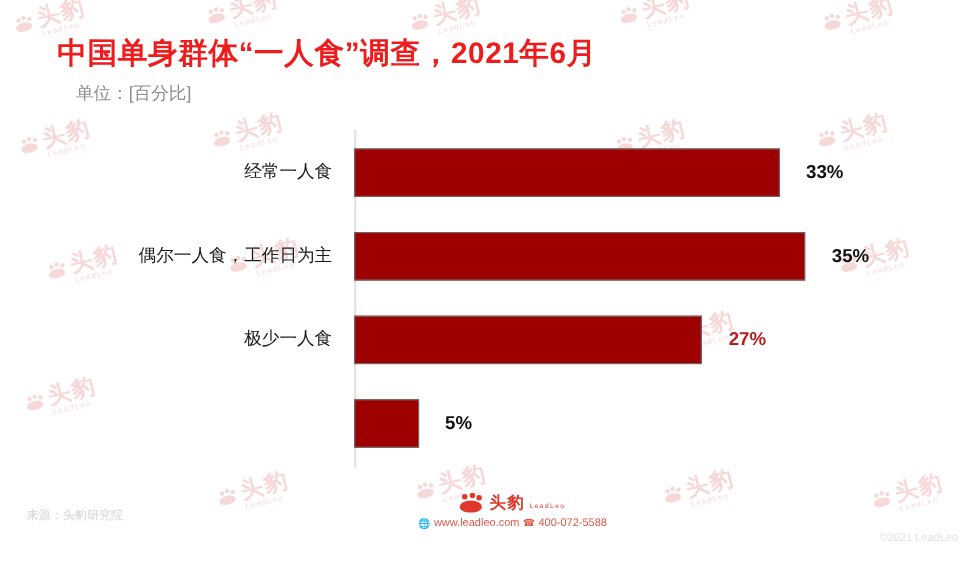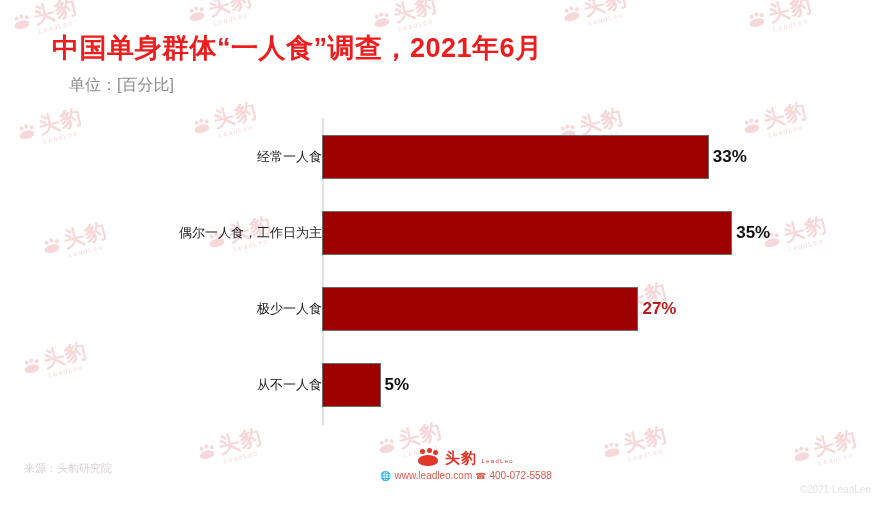--- a/index.html
+++ b/index.html
@@ -121,44 +121,44 @@
     top: 0;
     width: 322px;
     height: 44px;
     overflow: hidden;
     text-align: right;
   }
   .cat-label-inner {
     display: inline-block;
     height: 44px;
     line-height: 44px;
-    font-size: 13px;
+    font-size: 16px;
     color: #1a1a1a;
     white-space: nowrap;
-    padding-right: 0;
+    padding-right: 20px;
   }
   .bar {
     position: absolute;
     left: 322px;
     top: 0;
     height: 44px;
     background: #9e0000;
     border: 1px solid #6b6b6b;
     box-sizing: border-box;
   }
   .bar-value {
     position: absolute;
     top: 0;
     height: 44px;
     line-height: 44px;
     font-size: 17px;
     font-weight: bold;
     color: #111111;
     white-space: nowrap;
-    padding-left: 4px;
+    padding-left: 24px;
   }
 
   
   #source-note {
     position: absolute;
     left: 24px;
     top: 461px;
     font-size: 11px;
     color: #d9d4d4;
     white-space: nowrap;
@@ -285,21 +285,20 @@
           <div class="cat-label-wrap"><span class="cat-label-inner">偶尔一人食，工作日为主</span></div>
           <div class="bar" style="width: 410.2px; background: rgb(158, 0, 0); border-color: rgb(107, 107, 107);"></div>
           <div class="bar-value" style="left: 732.2px; color: rgb(17, 17, 17);">35%</div>
         </div>
         <div class="bar-row" style="top: 287px; width: 879px;">
           <div class="cat-label-wrap"><span class="cat-label-inner">极少一人食</span></div>
           <div class="bar" style="width: 316.44px; background: rgb(158, 0, 0); border-color: rgb(107, 107, 107);"></div>
           <div class="bar-value" style="left: 638.44px; color: #b91c1c;">27%</div>
         </div>
         <div class="bar-row" style="top: 363px; width: 879px;">
-          <div class="cat-label-wrap"><span class="cat-label-inner">从不一人食</span></div>
           <div class="bar" style="width: 58.6px; background: rgb(158, 0, 0); border-color: rgb(107, 107, 107);"></div>
           <div class="bar-value" style="left: 380.6px; color: rgb(17, 17, 17);">5%</div>
         </div>
       </div>
   </div>
 
   <div id="source-note">来源：头豹研究院</div>
 
   <div id="brand-block">
     <div id="brand-logo">

